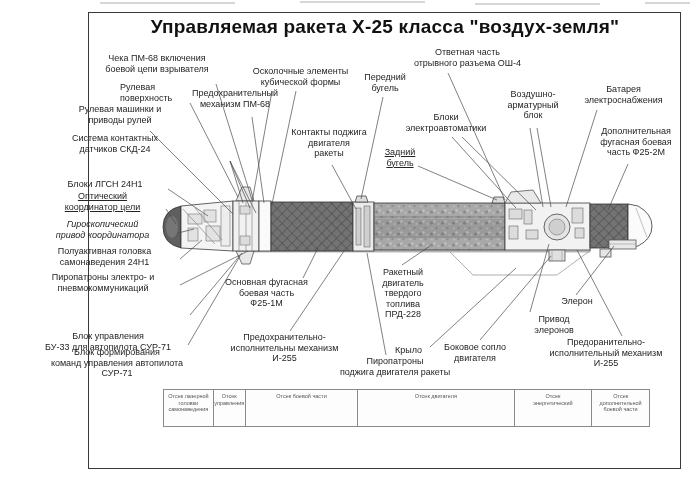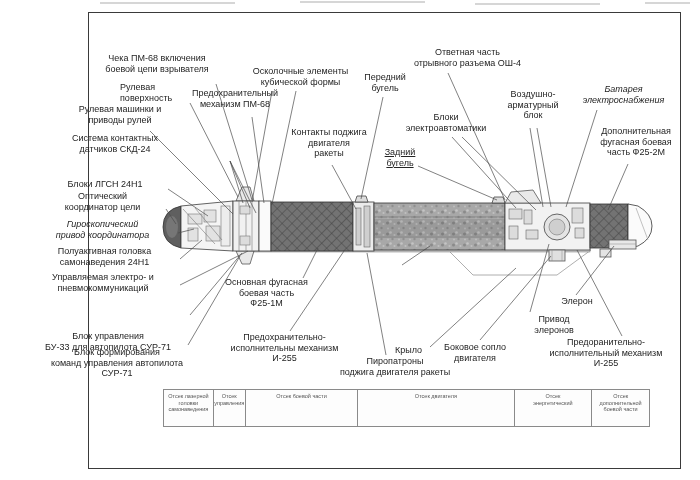--- a/index.html
+++ b/index.html
@@ -19,20 +19,21 @@
              text-align:center;white-space:pre-line;overflow:hidden;}
   .comp-cell:last-child{border-right:none;}
 </style>
 </head>
 <body>
 
 <div id="page">
 
   <div id="frame"></div>
 
+  <div id="title">Управляемая ракета Х-25 класса "воздух-земля"</div>
 
   <svg width="700" height="480" viewBox="0 0 700 480">
     <defs>
       <pattern id="xh" width="7" height="7" patternUnits="userSpaceOnUse" patternTransform="rotate(45)">
         <rect width="7" height="7" fill="#737373"></rect>
         <path d="M0,0H7M0,0V7" stroke="#454545" stroke-width="1.1"></path>
       </pattern>
       <pattern id="speck" width="11" height="11" patternUnits="userSpaceOnUse">
         <rect width="11" height="11" fill="#a8a8a8"></rect>
         <circle cx="2.5" cy="3" r="1.5" fill="#8a8a8a"></circle>
@@ -159,27 +160,27 @@
 боевой цепи взрывателя</div>
       <div class="callout" style="left: 120px; top: 82px; width: 70px; text-align: left;">Рулевая
 поверхность</div>
       <div class="callout" style="left: 185px; top: 88px; width: 100px; text-align: center;">Предохранительный
 механизм ПМ-68</div>
       <div class="callout" style="left: 50px; top: 104px; width: 140px; text-align: center;">Рулевая машинки и
 приводы рулей</div>
       <div class="callout" style="left: 45px; top: 133px; width: 140px; text-align: center;">Система контактных
 датчиков СКД-24</div>
       <div class="callout" style="left: 45px; top: 179px; width: 120px; text-align: center;">Блоки ЛГСН 24Н1</div>
-      <div class="callout" style="left: 40px; top: 191px; width: 125px; text-align: center;">Оптический
+      <div class="callout" style="left: 40px; top: 191px; width: 125px; text-align: center; text-decoration: underline;">Оптический
 координатор цели</div>
       <div class="callout" style="left: 30px; top: 219px; width: 145px; text-align: center; font-style: italic;">Гироскопический
 привод координатора</div>
       <div class="callout" style="left: 32px; top: 246px; width: 145px; text-align: center;">Полуактивная головка
 самонаведения 24Н1</div>
-      <div class="callout" style="left: 28px; top: 272px; width: 150px; text-align: center;">Управляемая электро- и
+      <div class="callout" style="left: 28px; top: 272px; width: 150px; text-align: center;">Пиропатроны электро- и
 пневмокоммуникаций</div>
       <div class="callout" style="left: 28px; top: 304px; width: 160px; text-align: center; margin-top: 27px;">Блок управления
 БУ-33 для автопилота СУР-71</div>
       <div class="callout" style="left: 32px; top: 347px; width: 170px; text-align: center;">Блок формирования
 команд управления автопилота
 СУР-71</div>
       <div class="callout" style="left: 243px; top: 66px; width: 115px; text-align: center;">Осколочные элементы
 кубической формы</div>
       <div class="callout" style="left: 355px; top: 72px; width: 60px; text-align: center;">Передний
 бугель</div>
@@ -188,33 +189,38 @@
 ракеты</div>
       <div class="callout" style="left: 375px; top: 147px; width: 50px; text-align: center; text-decoration: underline;">Задний
 бугель</div>
       <div class="callout" style="left: 400px; top: 47px; width: 135px; text-align: center;">Ответная часть
 отрывного разъема ОШ-4</div>
       <div class="callout" style="left: 400px; top: 112px; width: 92px; text-align: center;">Блоки
 электроавтоматики</div>
       <div class="callout" style="left: 498px; top: 89px; width: 70px; text-align: center;">Воздушно-
 арматурный
 блок</div>
-      <div class="callout" style="left: 575px; top: 84px; width: 97px; text-align: center; font-style: italic;">Батарея
+      <div class="callout" style="left: 575px; top: 84px; width: 97px; text-align: center;">Батарея
 электроснабжения</div>
       <div class="callout" style="left: 592px; top: 126px; width: 88px; text-align: center;">Дополнительная
 фугасная боевая
 часть Ф25-2М</div>
       <div class="callout" style="left: 218px; top: 277px; width: 97px; text-align: center;">Основная фугасная
 боевая часть
 Ф25-1М</div>
       <div class="callout" style="left: 212px; top: 332px; width: 145px; text-align: center;">Предохранительно-
 исполнительны механизм
 И-255</div>
       <div class="callout" style="left: 330px; top: 356px; width: 130px; text-align: center;">Пиропатроны
 поджига двигателя ракеты</div>
+      <div class="callout" style="left: 368px; top: 267px; width: 70px; text-align: center;">Ракетный
+двигатель
+твердого
+топлива
+ПРД-228</div>
       <div class="callout" style="left: 395px; top: 345px; width: 35px; text-align: left;">Крыло</div>
       <div class="callout" style="left: 435px; top: 342px; width: 80px; text-align: center;">Боковое сопло
 двигателя</div>
       <div class="callout" style="left: 519px; top: 314px; width: 70px; text-align: center;">Привод
 элеронов</div>
       <div class="callout" style="left: 553px; top: 296px; width: 48px; text-align: center;">Элерон</div>
       <div class="callout" style="left: 533px; top: 337px; width: 146px; text-align: center;">Предоранительно-
 исполнительный механизм
 И-255</div>
     </div>

